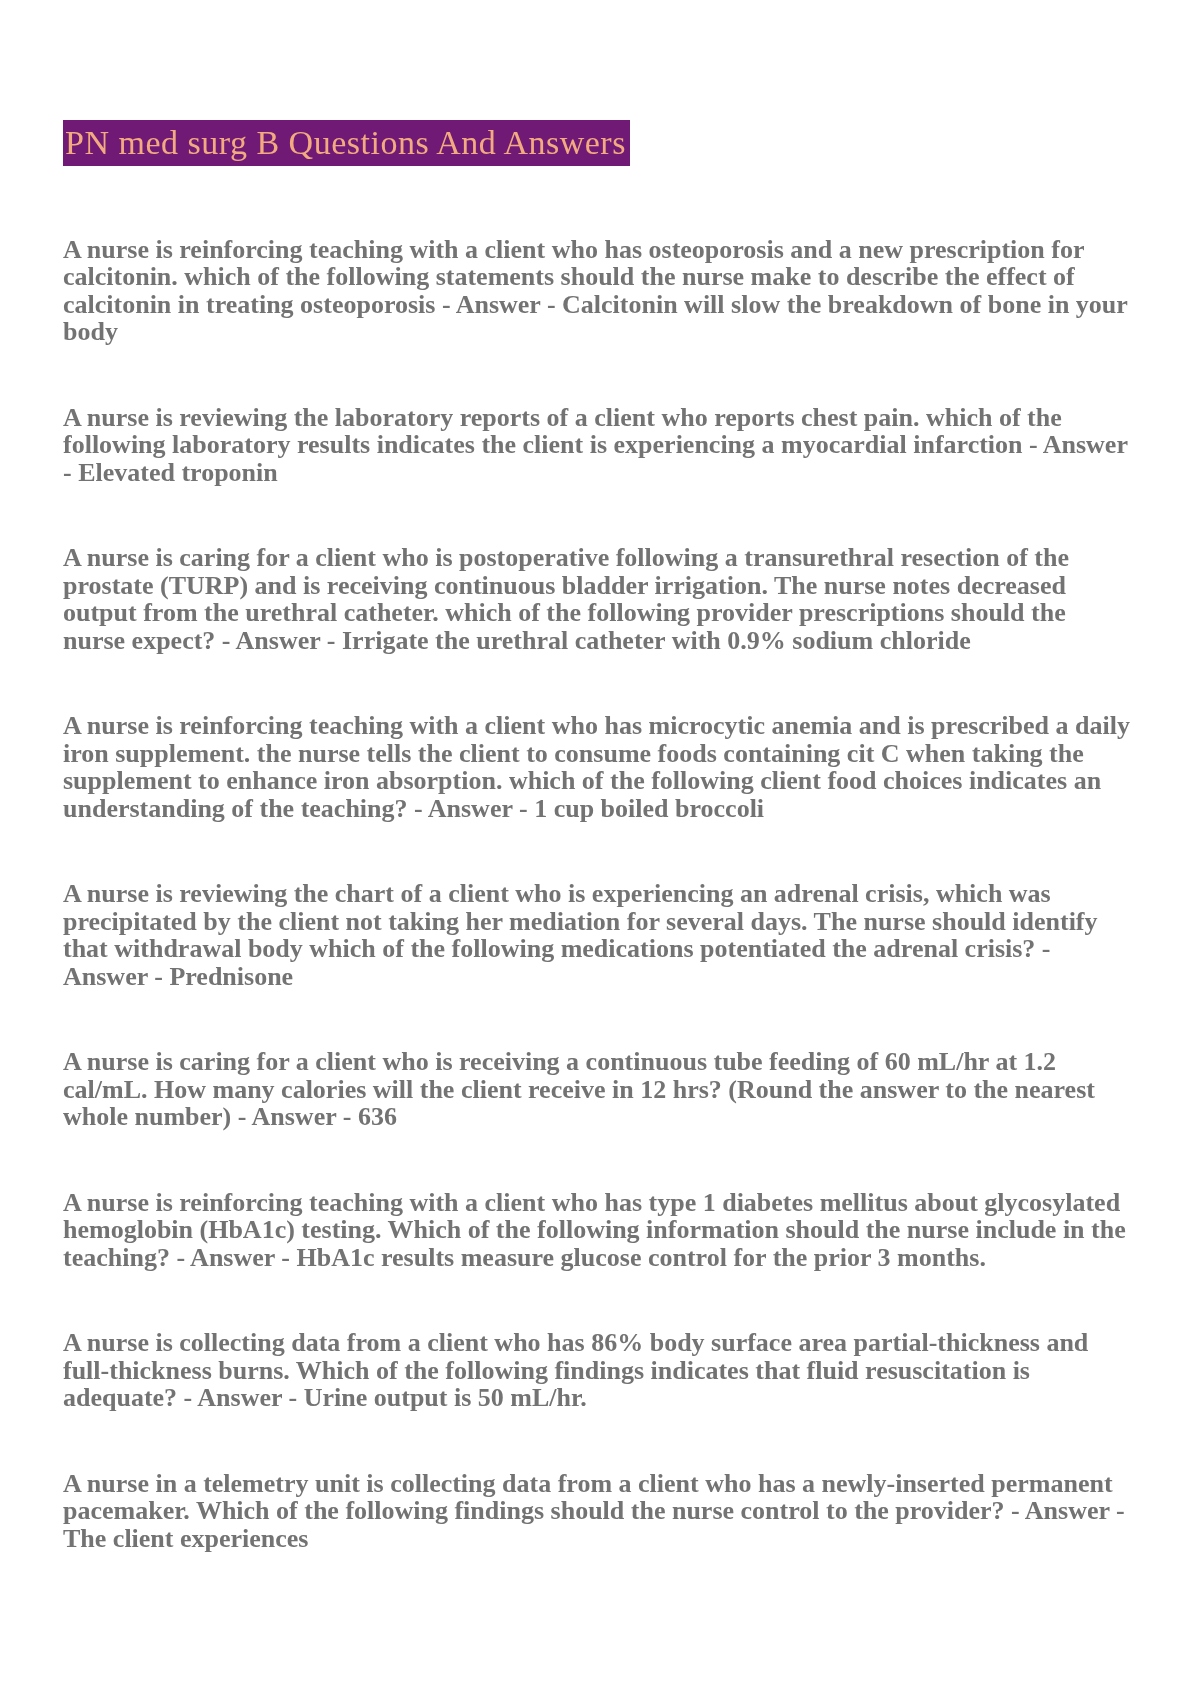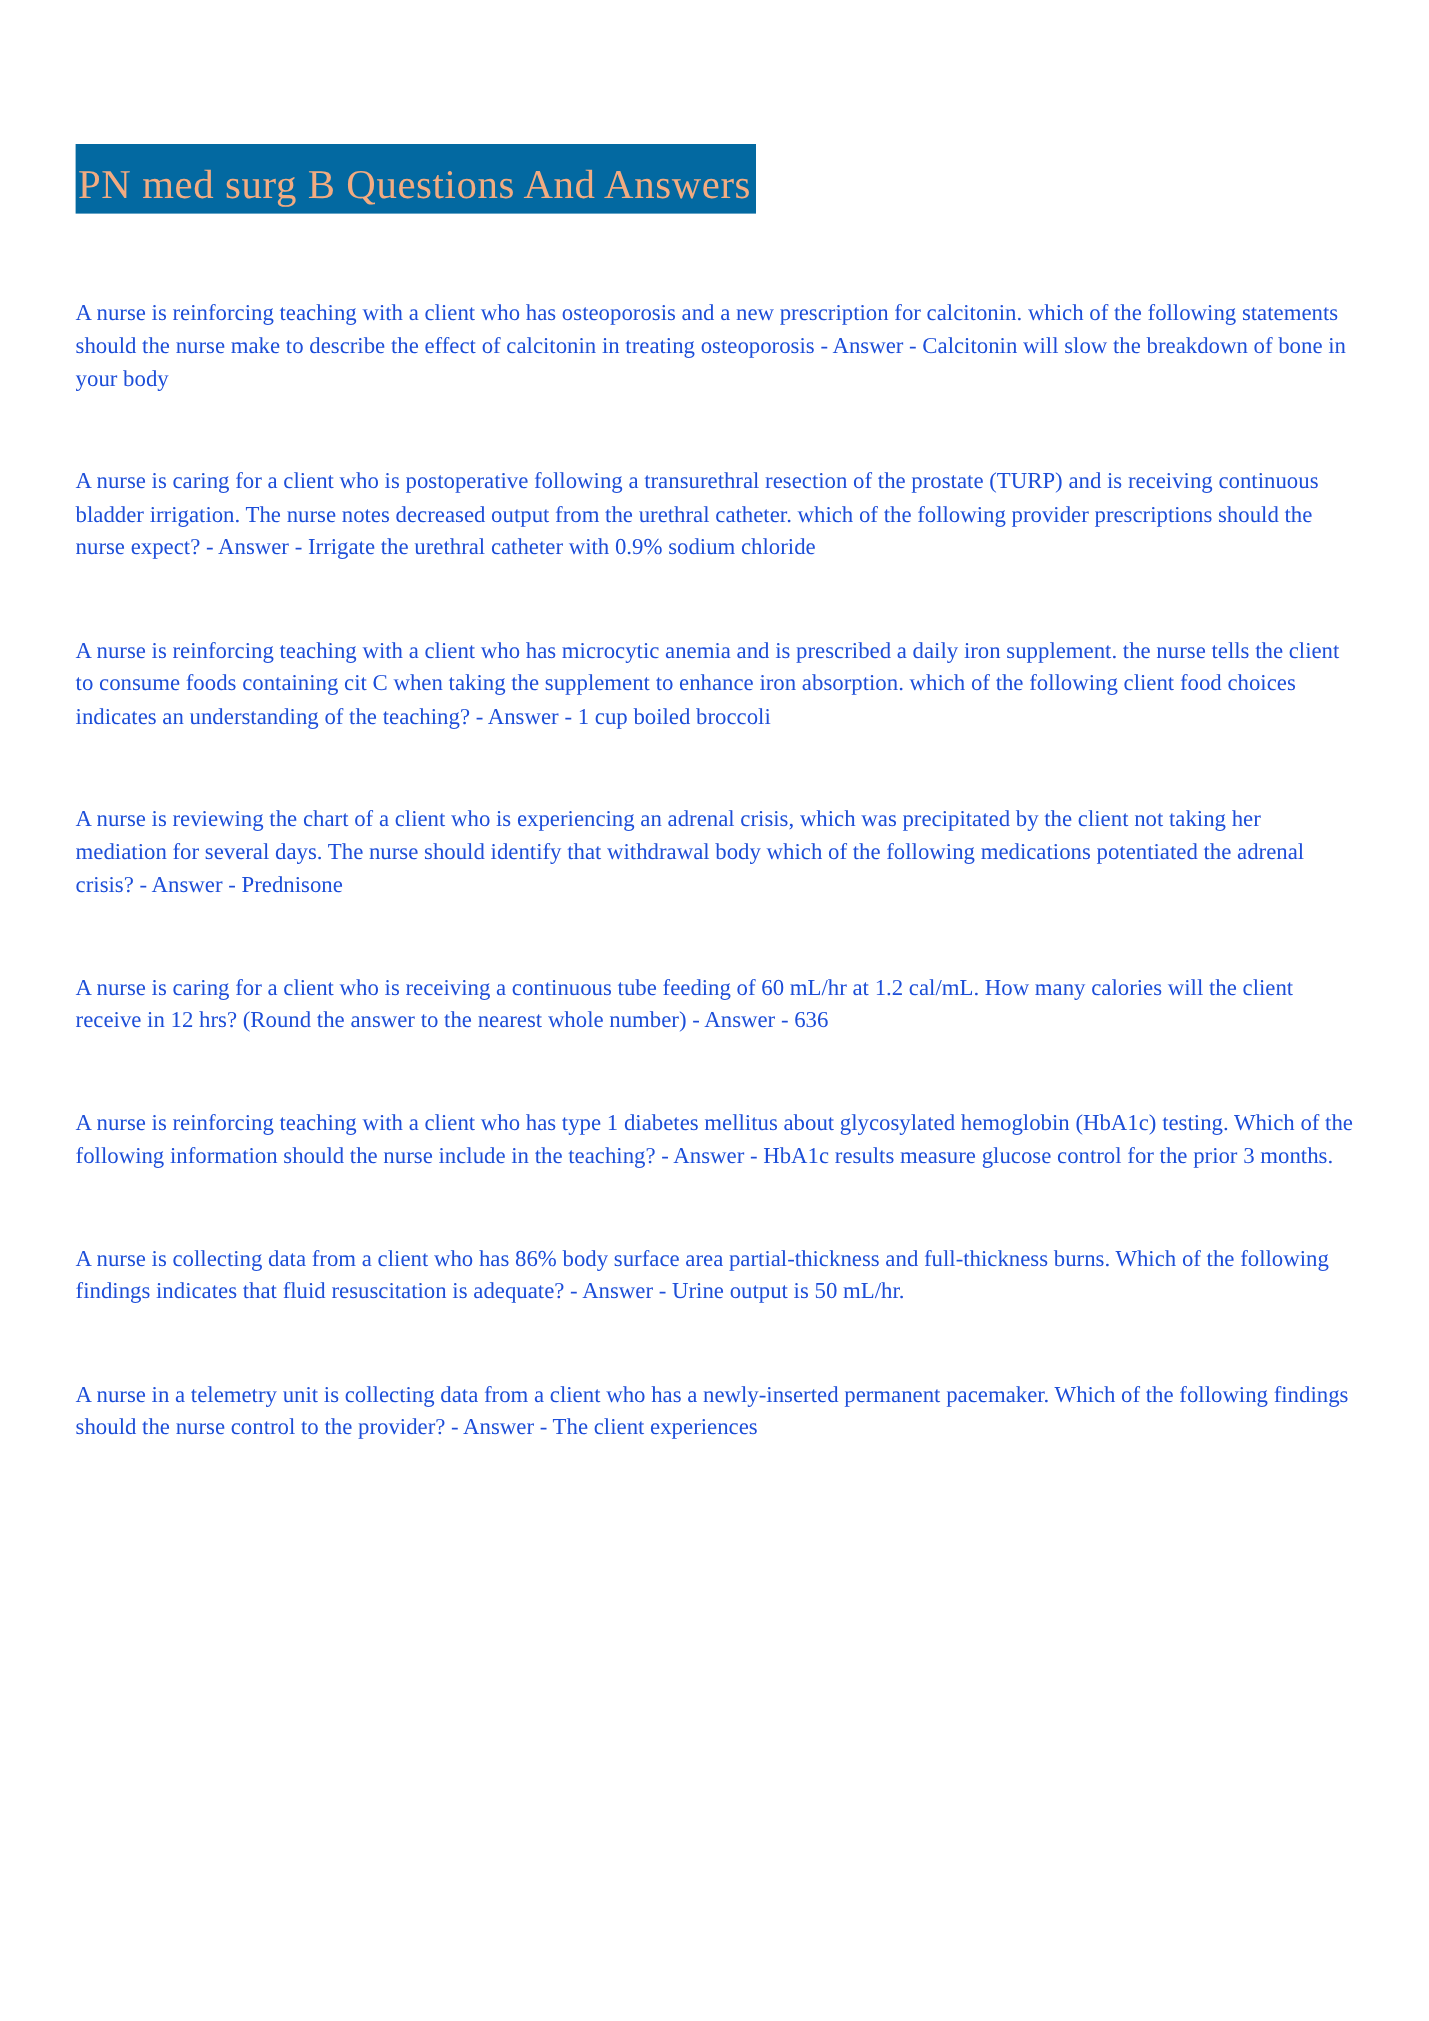--- a/index.html
+++ b/index.html
@@ -13,48 +13,50 @@
     height: 1684px;
     background: #ffffff;
     overflow: hidden;
     font-family: "Liberation Serif", serif;
   }
   .content {
     padding: 120px 60px 0 63px;
   }
   .title-highlight {
     display: inline-block;
-    background: #0369a1;
+    background: #701a75;
     color: #f2ab81;
     font-size: 34px;
     line-height: 1.35;
-    padding: 12px 4px 0 2px;
+    padding: 0 4px 0 2px;
     font-weight: 400;
     letter-spacing: 0.5px;
   }
   .qa-list {
     margin-top: 70px;
   }
   .qa-list p {
     margin: 0 0 58px 0;
-    color: #1d4ed8;
-    font-size: 19px;
+    color: #737373;
+    font-size: 26px;
     line-height: 27.5px;
     max-width: 1068px;
+    font-weight: bold;
   }
 </style>
 </head>
 <body>
 
 <div class="page">
   <div class="content">
     <h1 style="margin:0; font-weight:400; font-size:0;"><span class="title-highlight">PN med surg B Questions And Answers</span></h1>
 
     <div class="qa-list">
       <p>A nurse is reinforcing teaching with a client who has osteoporosis and a new prescription for calcitonin. which of the following statements should the nurse make to describe the effect of calcitonin in treating osteoporosis - Answer - Calcitonin will slow the breakdown of bone in your body</p>
+      <p>A nurse is reviewing the laboratory reports of a client who reports chest pain. which of the following laboratory results indicates the client is experiencing a myocardial infarction - Answer - Elevated troponin</p>
       <p>A nurse is caring for a client who is postoperative following a transurethral resection of the prostate (TURP) and is receiving continuous bladder irrigation. The nurse notes decreased output from the urethral catheter. which of the following provider prescriptions should the nurse expect? - Answer - Irrigate the urethral catheter with 0.9% sodium chloride</p>
       <p>A nurse is reinforcing teaching with a client who has microcytic anemia and is prescribed a daily iron supplement. the nurse tells the client to consume foods containing cit C when taking the supplement to enhance iron absorption. which of the following client food choices indicates an understanding of the teaching? - Answer - 1 cup boiled broccoli</p>
       <p>A nurse is reviewing the chart of a client who is experiencing an adrenal crisis, which was precipitated by the client not taking her mediation for several days. The nurse should identify that withdrawal body which of the following medications potentiated the adrenal crisis? - Answer - Prednisone</p>
       <p>A nurse is caring for a client who is receiving a continuous tube feeding of 60 mL/hr at 1.2 cal/mL. How many calories will the client receive in 12 hrs? (Round the answer to the nearest whole number) - Answer - 636</p>
       <p>A nurse is reinforcing teaching with a client who has type 1 diabetes mellitus about glycosylated hemoglobin (HbA1c) testing. Which of the following information should the nurse include in the teaching? - Answer - HbA1c results measure glucose control for the prior 3 months.</p>
       <p>A nurse is collecting data from a client who has 86% body surface area partial-thickness and full-thickness burns. Which of the following findings indicates that fluid resuscitation is adequate? - Answer - Urine output is 50 mL/hr.</p>
       <p>A nurse in a telemetry unit is collecting data from a client who has a newly-inserted permanent pacemaker. Which of the following findings should the nurse control to the provider? - Answer - The client experiences</p>
     </div>
   </div>
 </div>

